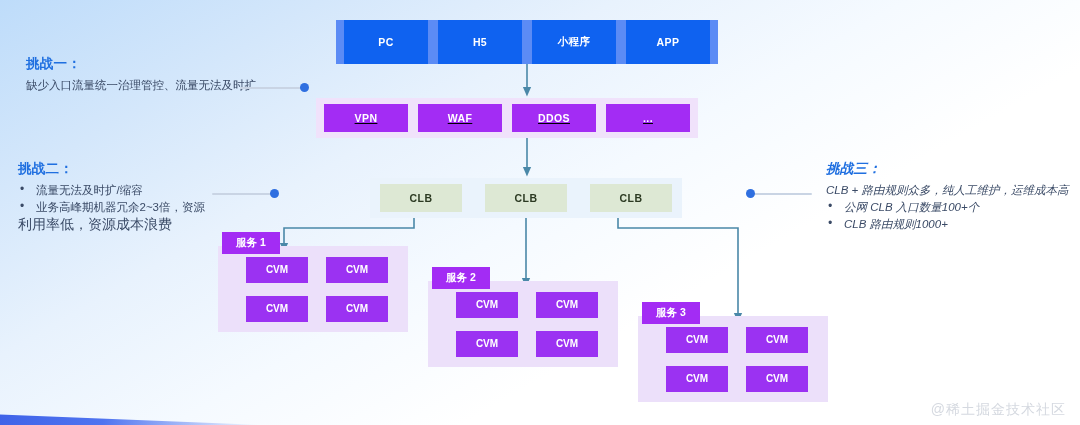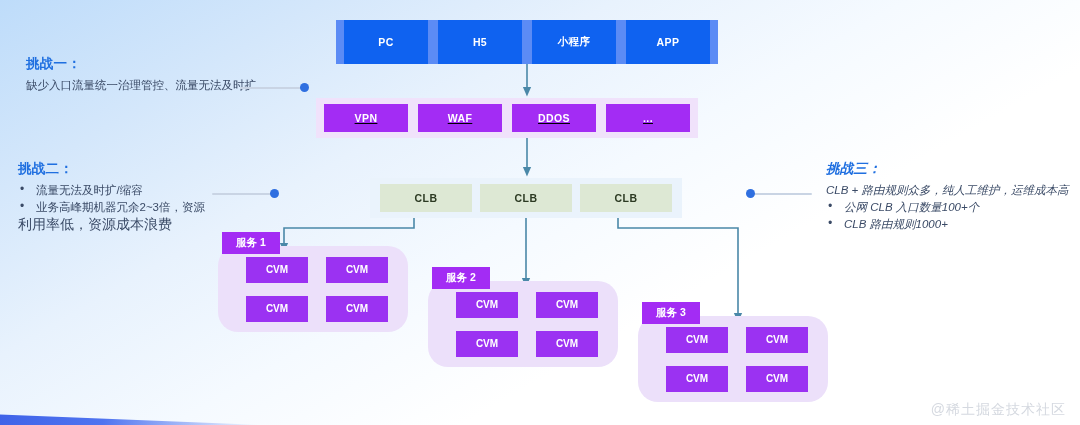--- a/index.html
+++ b/index.html
@@ -141,21 +141,21 @@
     width: 84px; height: 44px;
     background: #0f62f0;
     color: #ffffff;
   }
   .node-sec {
     width: 84px; height: 28px;
     background: #a32cf4;
     color: #ffffff;
   }
   .node-clb {
-    width: 92px; height: 28px;
+    width: 82px; height: 28px;
     background: #dde8d4;
     color: #2c3a22;
     font-weight: bold;
   }
 
   
   .svc-group { position: absolute; }
   .svc-tab {
     position: absolute;
     top: 0;
@@ -180,21 +180,20 @@
     background: #ece0fa;
     display: grid;
     grid-template-columns: 1fr 1fr;
     grid-template-rows: 1fr 1fr;
     align-items: center;
     justify-items: center;
     padding: 6px 14px 6px 22px;
     box-sizing: border-box;
     row-gap: 4px;
     column-gap: 6px;
-    border-radius: 20px;
   }
   .node-cvm {
     width: 62px; height: 26px;
     background: #9b32f2;
     color: #ffffff;
     font-size: 10px;
     font-weight: bold;
     display: flex;
     align-items: center;
     justify-content: center;

